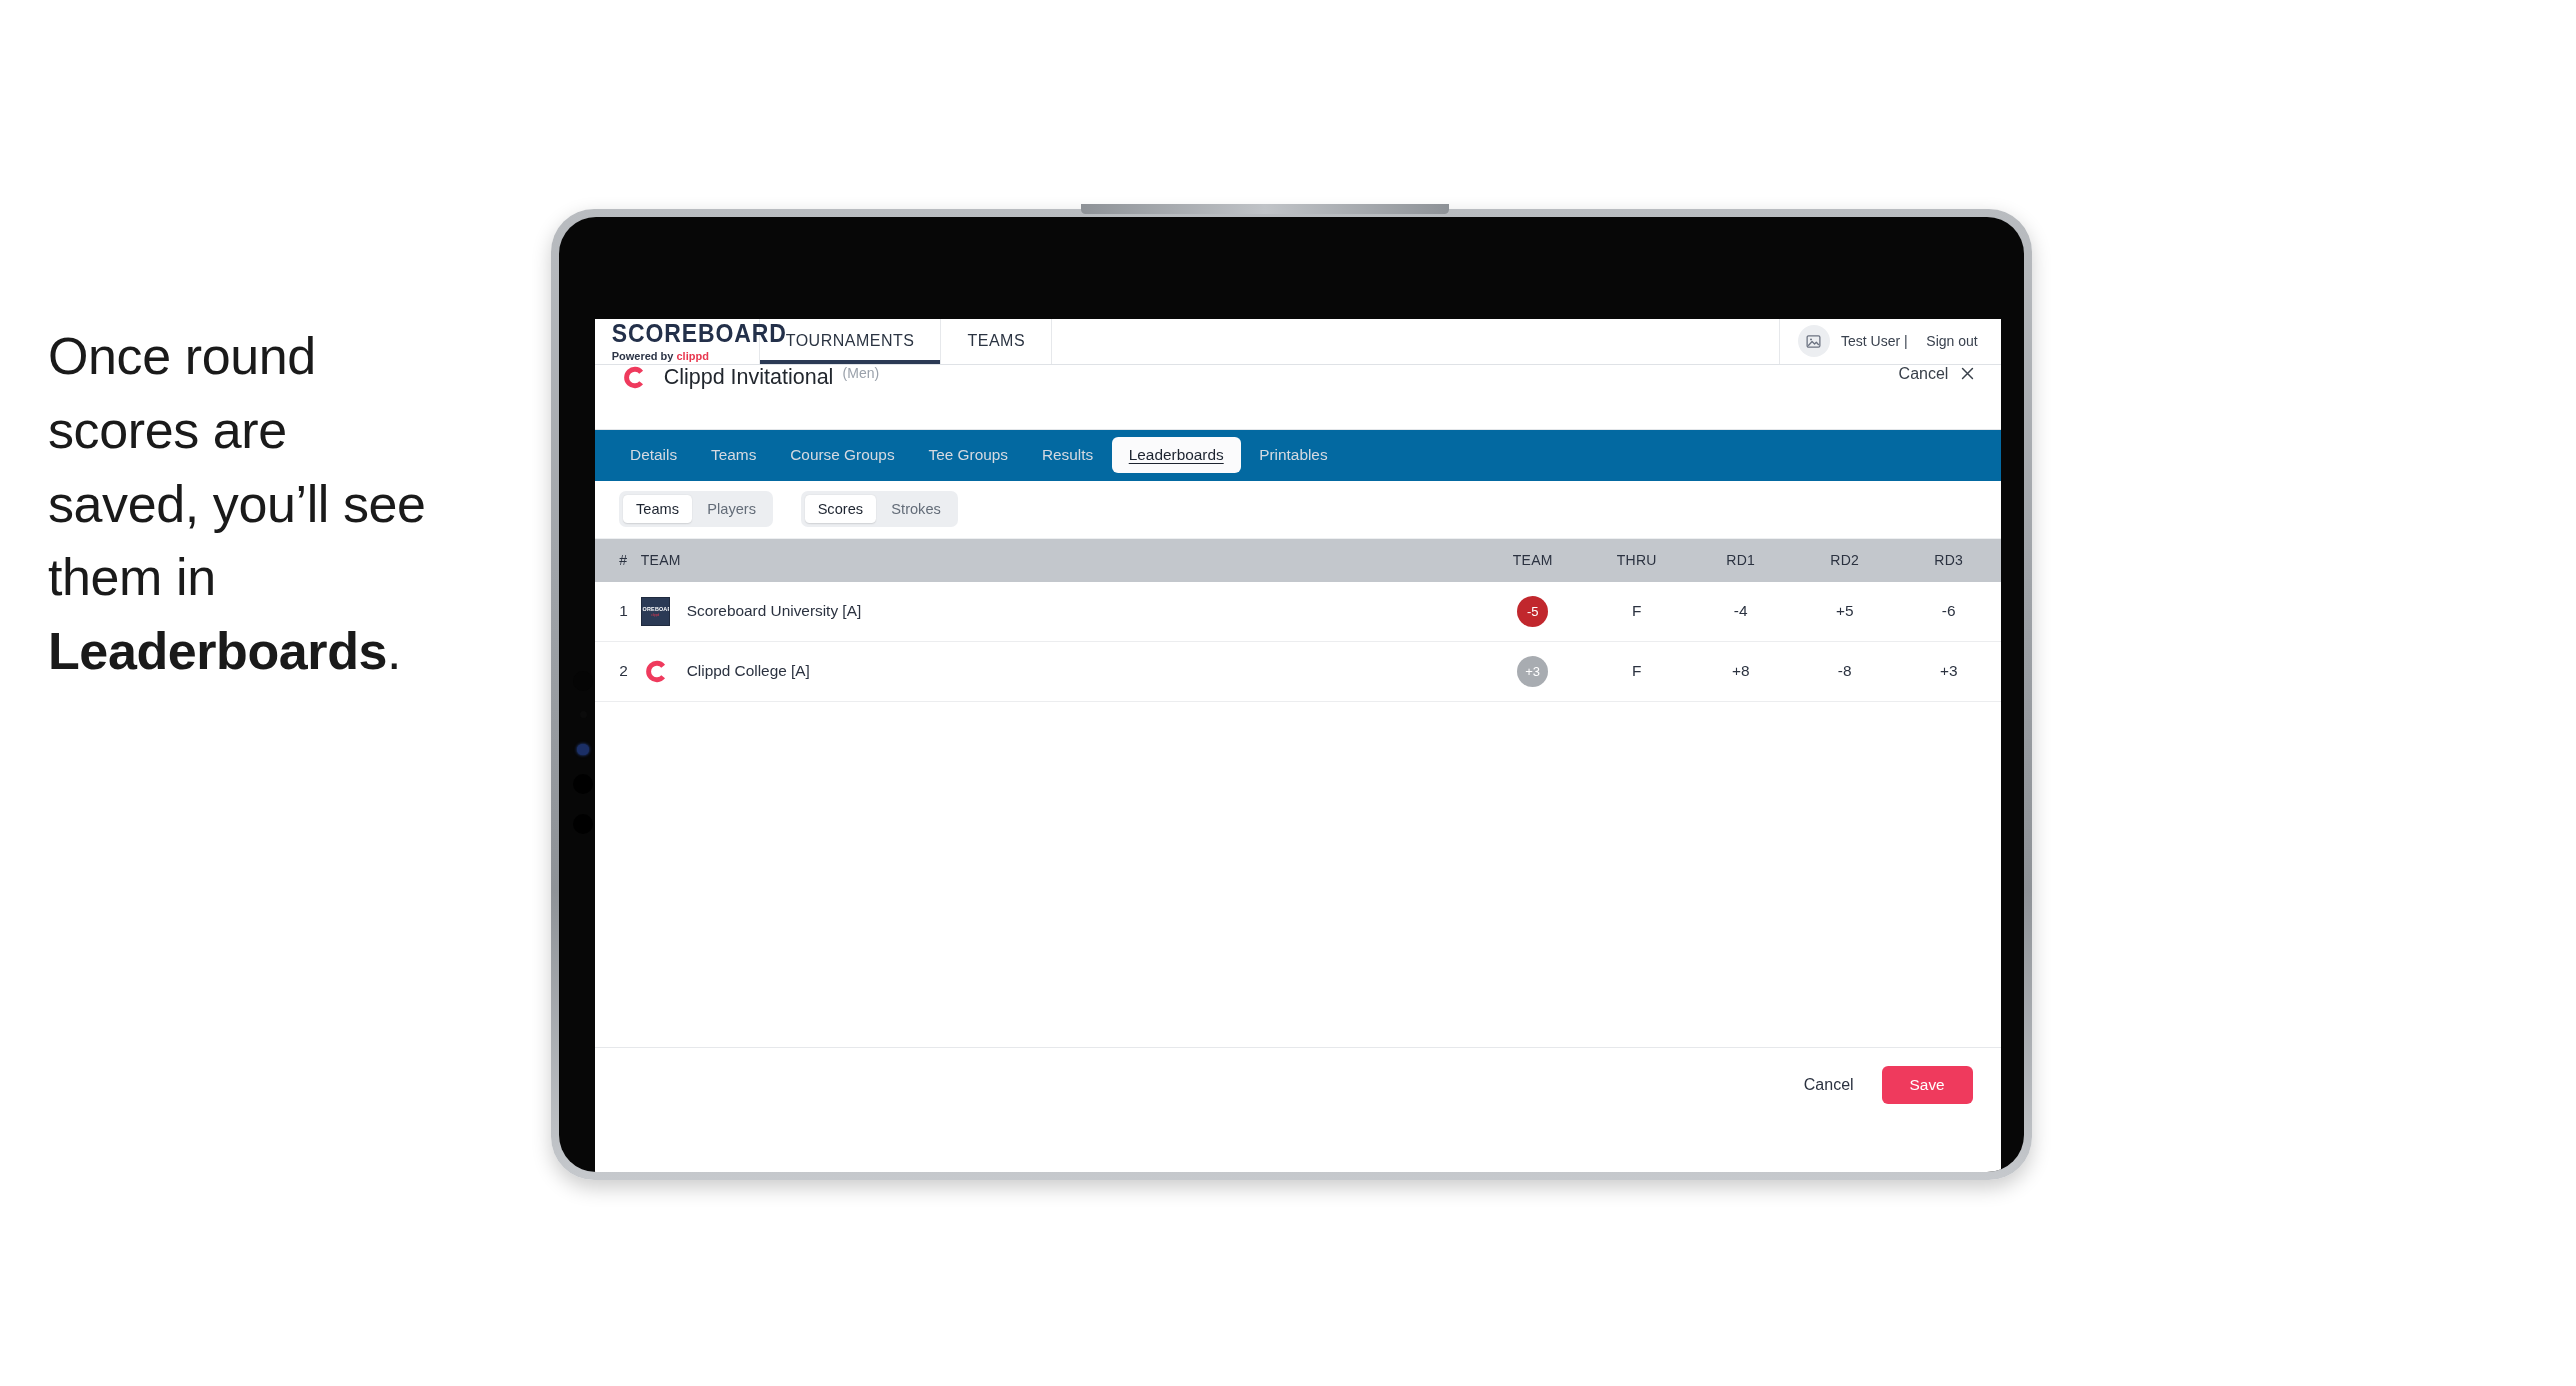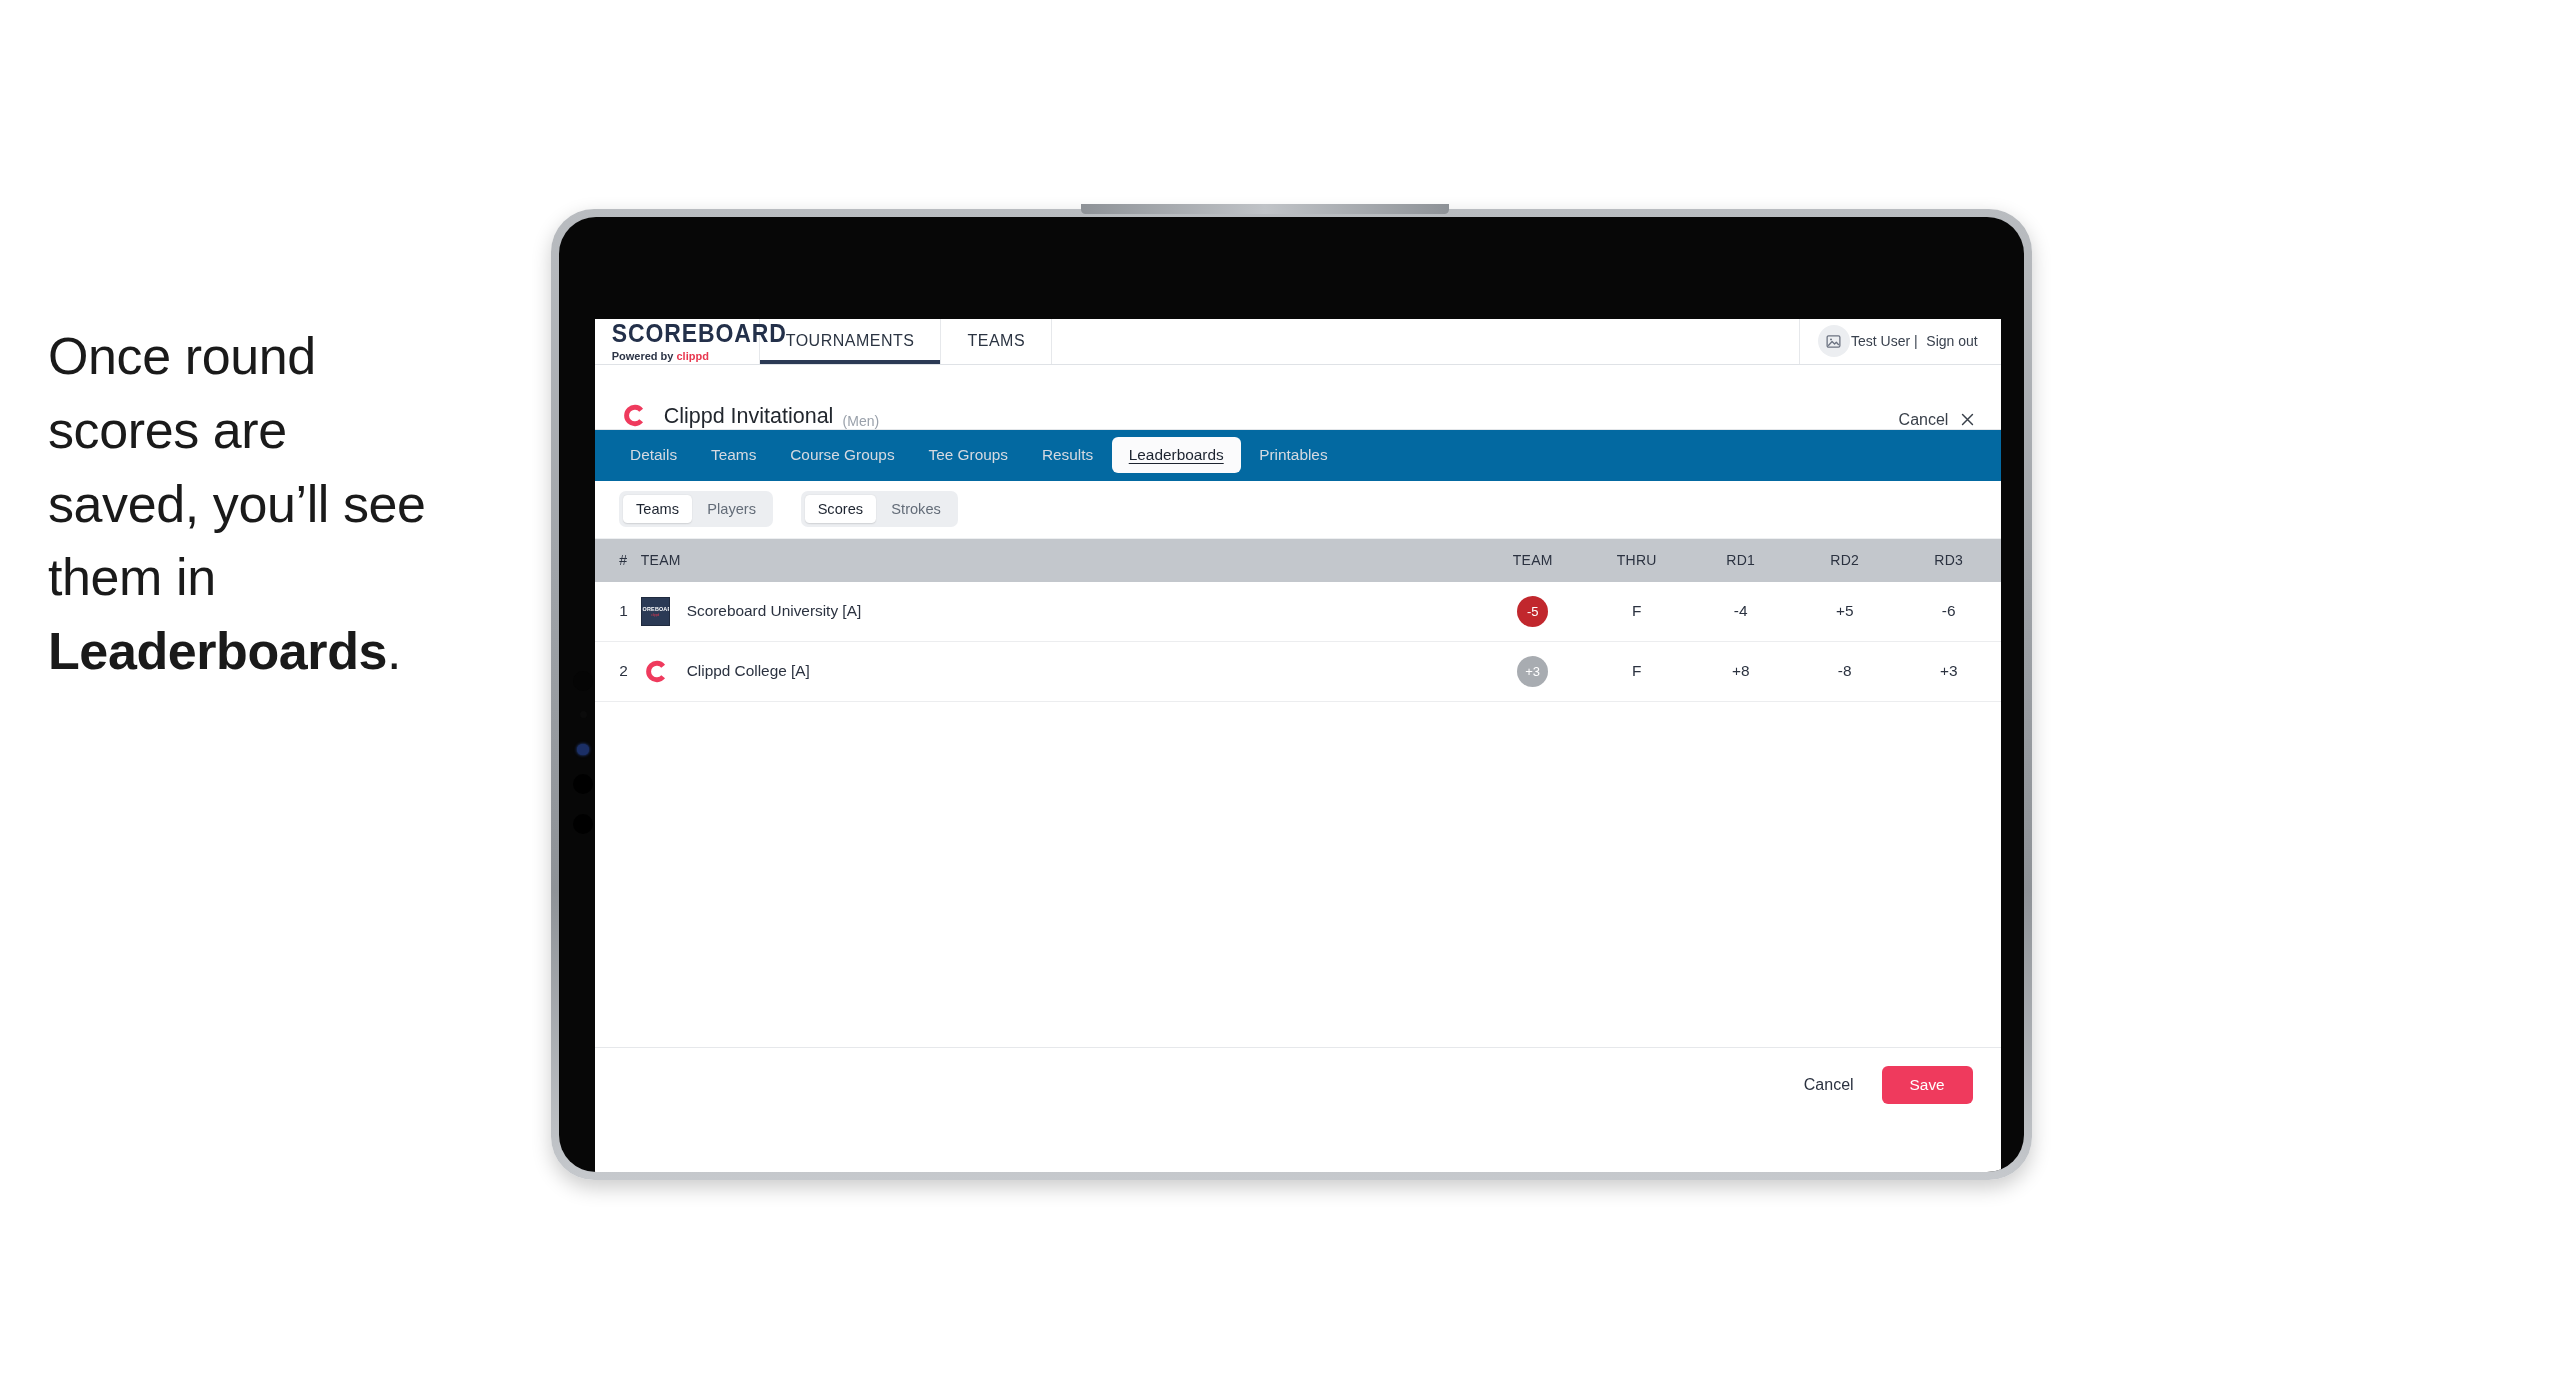--- a/index.html
+++ b/index.html
@@ -107,35 +107,35 @@
     border-right: 0.8px solid #e6e8eb;
     position: relative;
   }
   .topnav-tab.active::after {
     content: "";
     position: absolute; left: 0; right: 0; bottom: 0;
     height: 3.8px; background: #2b3a55;
   }
   #topbar-spacer { flex: 1; border-right: 0.8px solid #e6e8eb; }
   #user-area {
-    display: flex; align-items: center; gap: 1px;
+    display: flex; align-items: center; gap: 11px;
     padding: 0 23px 0 18.4px;
     font-size: 14px; color: #3a424f;
   }
   #avatar {
     width: 32px; height: 32px; border-radius: 50%;
     background: #eceef1;
     display: flex; align-items: center; justify-content: center;
   }
   #user-name { color: #3a424f; }
   #sign-out { color: #3a424f; margin-left: 7.7px; }
 
   
   #title-row {
-    display: flex; align-items: flex-end;
+    display: flex; align-items: flex-start;
     height: 65px;
     padding: 0 24.6px 0 26px;
     border-bottom: 0.8px solid #e3e6e9;
     background: #fff;
   }
   #title-logo {
     width: 26px; height: 26px;
     margin-right: 17px;
     display: flex; align-items: center; justify-content: center;
   }

